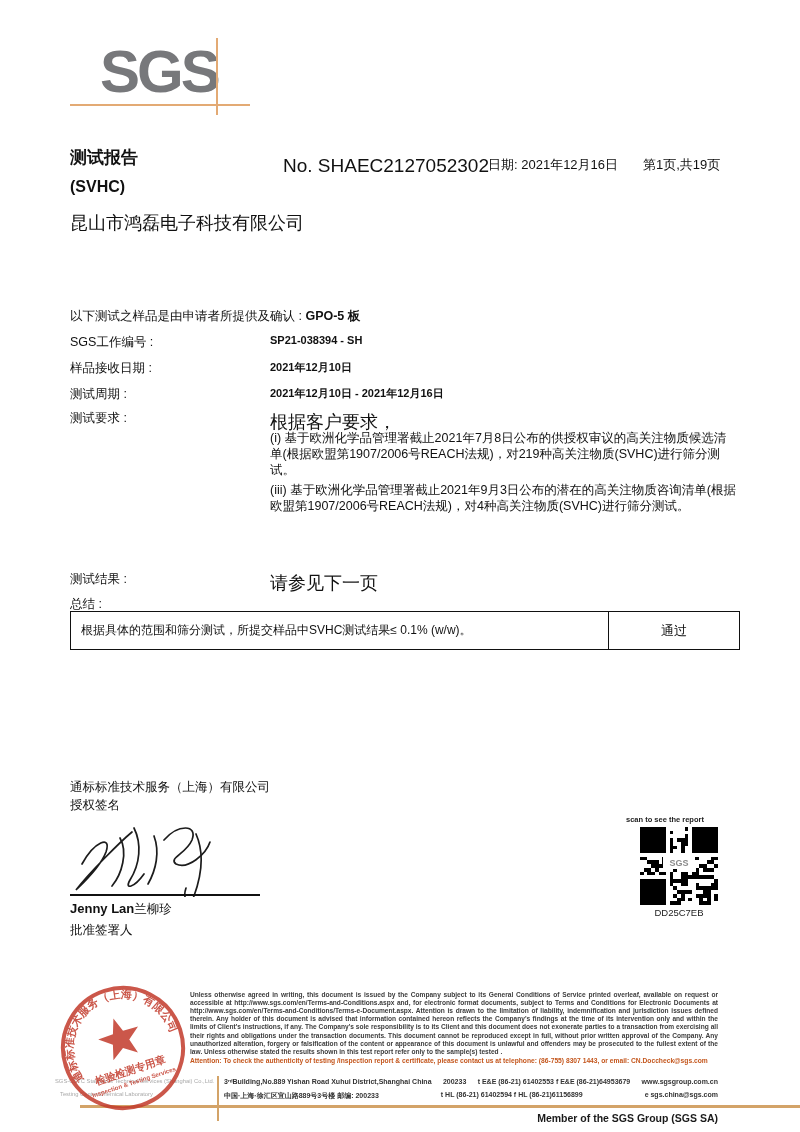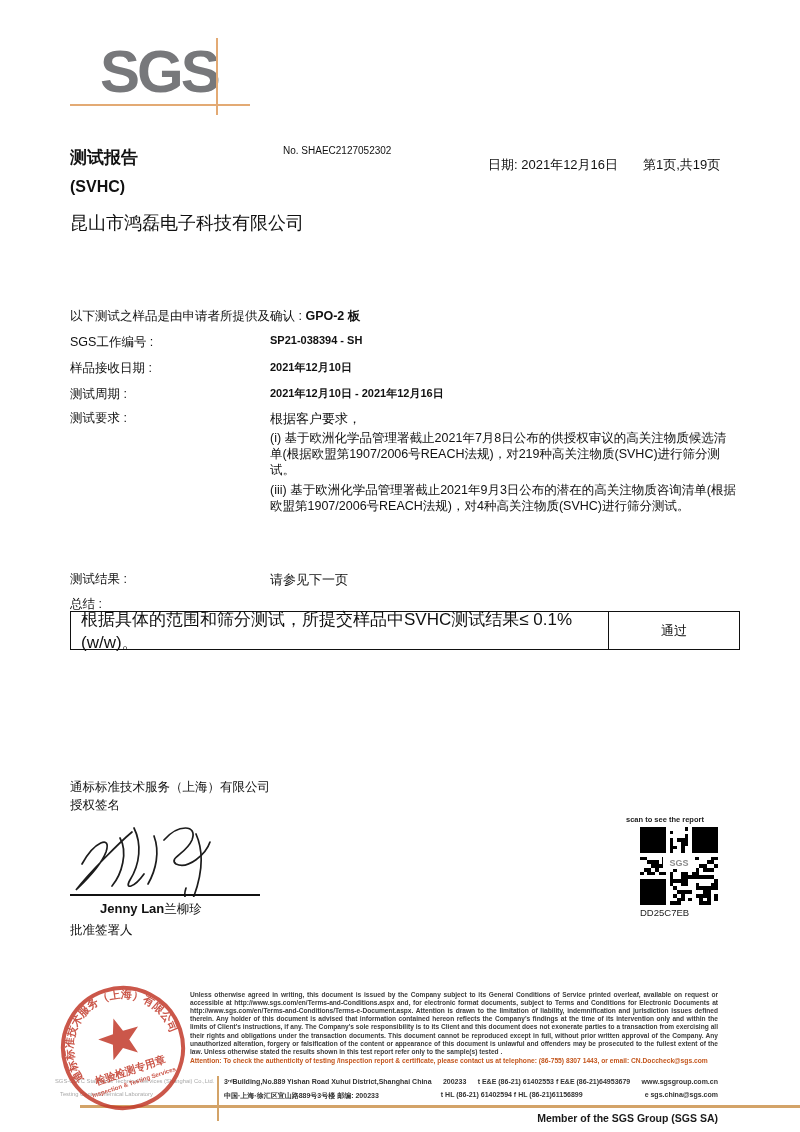--- a/index.html
+++ b/index.html
@@ -9,62 +9,62 @@
 
   
   .sgs-logo{left:100px;top:42px;font-size:60px;font-weight:700;color:#77787b;
             letter-spacing:-3px;line-height:1;}
   .logo-hline{left:70px;top:104px;width:180px;height:2px;background:#e3aa74;}
   .logo-vline{left:216px;top:38px;width:2px;height:77px;background:#e3aa74;}
 
   
   .title1{left:70px;top:146px;font-size:17px;font-weight:700;font-family:Liberation Mono, monospace;}
   .title2{left:70px;top:178px;font-size:16px;font-weight:700;}
-  .report-no{left:283px;top:145px;font-size:10px;}
+  .report-no{left:283px;top:155px;font-size:19px;}
   .hdr-date{left:488px;top:156px;font-size:13px;}
   .hdr-page{left:643px;top:156px;font-size:13px;}
 
   
   .company{left:70px;top:211px;font-size:18px;}
   .company-addr{left:70px;top:235px;font-size:13px;}
 
   
   .intro{left:70px;top:308px;font-size:12.5px;}
   .intro b{font-weight:700;}
   .lab{left:70px;font-size:12.5px;}
   .val{left:270px;font-size:11px;font-weight:700;}
-  .val-plain{left:270px;font-size:13px;}
+  .val-plain{left:270px;font-size:18px;}
   .req-items{left:270px;top:430px;width:466px;font-size:12.5px;line-height:16px;}
   .req-items p{margin:0 0 4px 0;}
 
   
   .sum-label{left:70px;top:596px;font-size:12.5px;}
   .sum-table{left:70px;top:611px;width:670px;height:39px;border:1.5px solid #111;
              display:flex;box-sizing:border-box;}
-  .sum-cell{flex:1;display:flex;align-items:center;padding:0 10px;font-size:17px;}
+  .sum-cell{flex:1;display:flex;align-items:center;padding:0 10px;font-size:12px;}
   .sum-verdict{width:130px;border-left:1.5px solid #111;display:flex;align-items:center;
                justify-content:center;font-size:13px;}
 
   
   .sig-company{left:70px;top:779px;font-size:12.5px;}
   .sig-title{left:70px;top:797px;font-size:12.5px;}
   .sig-svg{left:68px;top:812px;}
   .sig-line{left:70px;top:894px;width:190px;height:2px;background:#111;}
-  .signer{left:70px;top:901px;font-size:12.5px;margin-left:30px;}
+  .signer{left:70px;top:901px;font-size:12.5px;}
   .signer .en{font-weight:700;font-size:13px;}
   .sig-role{left:70px;top:922px;font-size:12.5px;}
 
   
   .qr-caption{left:626px;top:815px;width:104px;text-align:left;font-size:7.5px;font-weight:700;color:#222;}
   .qr-box{left:640px;top:827px;width:78px;height:78px;background:#fff;}
   .qr-box svg rect{fill:#000;}
   .qr-center{left:663px;top:856px;width:32px;height:13px;background:#fff;display:flex;
              align-items:center;justify-content:center;font-size:9px;font-weight:700;
              color:#8a8a8a;letter-spacing:0;}
-  .qr-code-text{left:640px;top:907px;width:78px;text-align:left;font-size:9.5px;color:#222;}
+  .qr-code-text{left:640px;top:907px;width:78px;text-align:center;font-size:9.5px;color:#222;}
 
   
   .stamp{left:58px;top:983px;opacity:.85;z-index:2;}
   .stamp-sub1{left:55px;top:1078px;width:170px;font-size:5.8px;color:#a9a9a9;z-index:1;}
   .stamp-sub2{left:60px;top:1091px;width:160px;font-size:5.8px;color:#a9a9a9;z-index:1;}
   .disclaimer-wrap{left:190px;top:991px;width:528px;}
   .disclaimer{font-size:6.6px;line-height:1.23;font-weight:700;color:#3c3c3c;text-align:justify;margin:0;}
   .attention{font-size:6.7px;line-height:1.25;font-weight:700;color:#c4561c;text-align:justify;margin:1px 0 0 0;}
   .addr-row{left:224px;width:494px;display:flex;justify-content:space-between;
             font-size:7px;font-weight:700;color:#333;white-space:nowrap;}
@@ -85,21 +85,21 @@
 
   <div class="abs title1">测试报告</div>
   <div class="abs title2">(SVHC)</div>
   <div class="abs report-no">No. SHAEC2127052302</div>
   <div class="abs hdr-date">日期: 2021年12月16日</div>
   <div class="abs hdr-page">第1页,共19页</div>
 
   <div class="abs company">昆山市鸿磊电子科技有限公司</div>
 
   <div class="abs intro">
-    <span>以下测试之样品是由申请者所提供及确认 : </span><b>GPO-2 板</b>
+    <span>以下测试之样品是由申请者所提供及确认 : </span><b>GPO-5 板</b>
   </div>
 
   <div class="abs lab" style="top:334px">SGS工作编号 :</div>
   <div class="abs val" style="top:334px">SP21-038394 - SH</div>
   <div class="abs lab" style="top:360px">样品接收日期 :</div>
   <div class="abs val" style="top:360px">2021年12月10日</div>
   <div class="abs lab" style="top:386px">测试周期 :</div>
   <div class="abs val" style="top:386px">2021年12月10日 - 2021年12月16日</div>
 
   <div class="abs lab" style="top:410px">测试要求 :</div>

